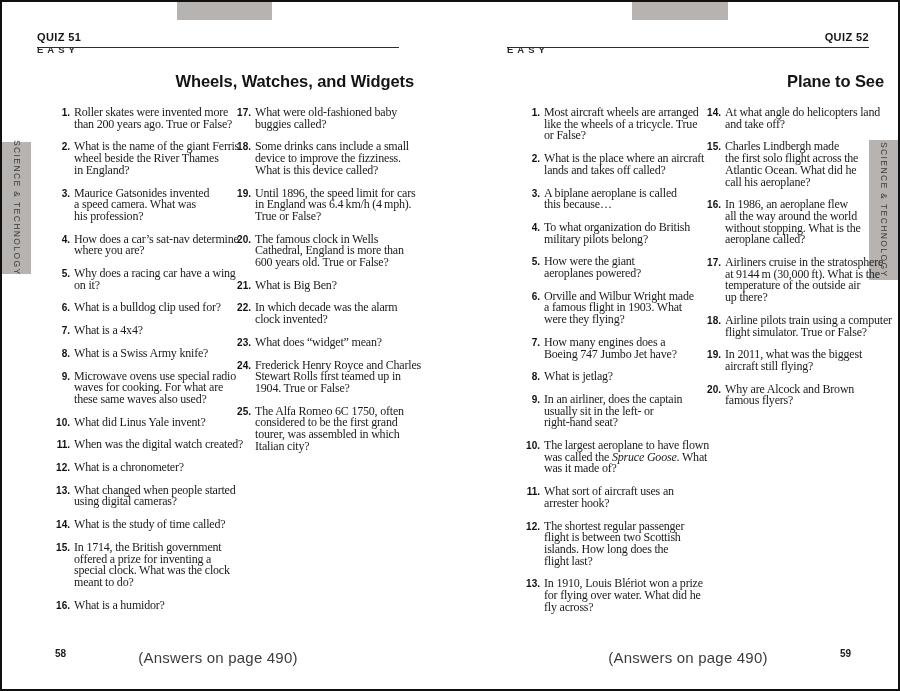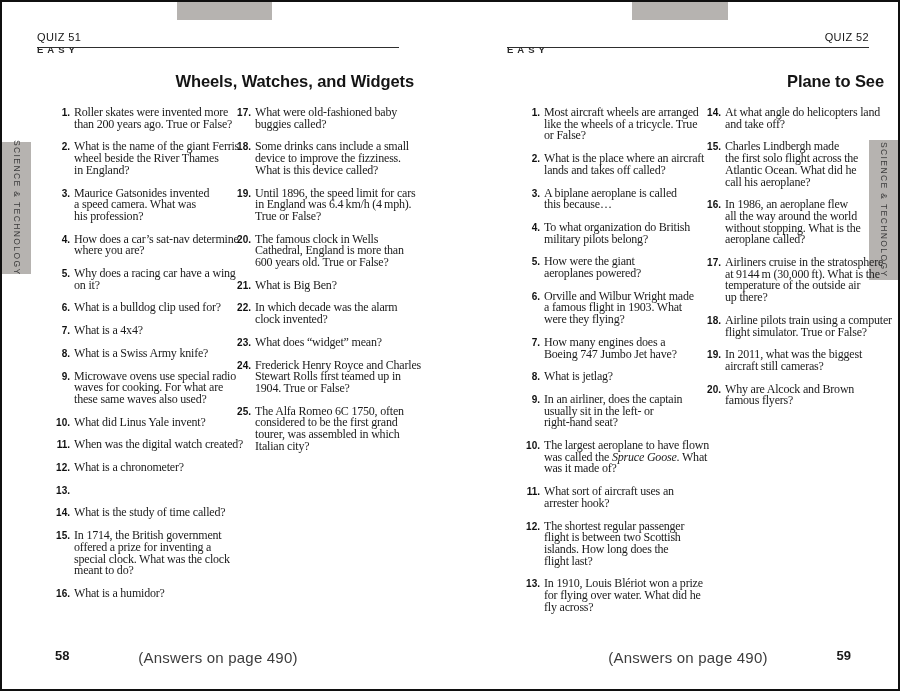--- a/index.html
+++ b/index.html
@@ -29,21 +29,21 @@
   .page{position:absolute;top:0;bottom:0;width:362px;}
   #page-left{left:35px;}
   #page-right{left:505px;}
   .page-header{
     position:absolute;top:29px;left:0;right:0;
     height:13px;padding-bottom:3px;
     border-bottom:1px solid #2e2e2e;
   }
   .quiz-label{
     position:absolute;top:0;
-    font-weight:normal;font-size:11px;letter-spacing:.4px;color:#161616;
+    font-weight:bold;font-size:11px;letter-spacing:.4px;color:#161616;
   }
   #page-left .quiz-label{left:0;}
   #page-right .quiz-label{right:0;}
   .difficulty{
     position:absolute;top:13px;left:0;right:0;text-align:left;
     font-weight:bold;font-size:9.5px;letter-spacing:4px;color:#2b2b2b;
   }
   .quiz-title{
     position:absolute;top:65px;left:-20px;right:-20px;margin:5px;
     text-align:right;
@@ -59,21 +59,21 @@
   }
   .qtext{
     margin-left:4px;
     font-family:"Liberation Serif",serif;
     font-size:12px;line-height:11.7px;letter-spacing:-.2px;color:#1b1b1b;
     white-space:pre;
   }
   .page-footer{position:absolute;bottom:28px;left:0;right:0;height:13px;}
   .page-number{
     position:absolute;top:0;
-    font-weight:bold;font-size:13px;color:#1a1a1a;
+    font-weight:bold;font-size:10px;color:#1a1a1a;
   }
   #page-left .page-number{left:18px;}
   #page-right .page-number{right:18px;}
   .answers-note{
     position:absolute;top:1px;left:0;right:0;text-align:center;
     font-size:15px;letter-spacing:.2px;color:#3d3d3d;
   }
 </style>
 </head>
 <body>
@@ -150,20 +150,22 @@
           <div class="question">
             <span class="qnum">11.</span>
             <div class="qtext">When was the digital watch created?</div>
           </div>
           <div class="question">
             <span class="qnum">12.</span>
             <div class="qtext">What is a chronometer?</div>
           </div>
           <div class="question">
             <span class="qnum">13.</span>
+            <div class="qtext">What changed when people started
+using digital cameras?</div>
           </div>
           <div class="question">
             <span class="qnum">14.</span>
             <div class="qtext">What is the study of time called?</div>
           </div>
           <div class="question">
             <span class="qnum">15.</span>
             <div class="qtext">In 1714, the British government
 offered a prize for inventing a
 special clock. What was the clock
@@ -340,21 +342,21 @@
 up there?</div>
           </div>
           <div class="question">
             <span class="qnum">18.</span>
             <div class="qtext">Airline pilots train using a computer
 flight simulator. True or False?</div>
           </div>
           <div class="question">
             <span class="qnum">19.</span>
             <div class="qtext">In 2011, what was the biggest
-aircraft still cameras?</div>
+aircraft still flying?</div>
           </div>
           <div class="question">
             <span class="qnum">20.</span>
             <div class="qtext">Why are Alcock and Brown
 famous flyers?</div>
           </div>
         </div>
     </div>
     <footer class="page-footer">
       <span class="answers-note">(Answers on page 490)</span>

